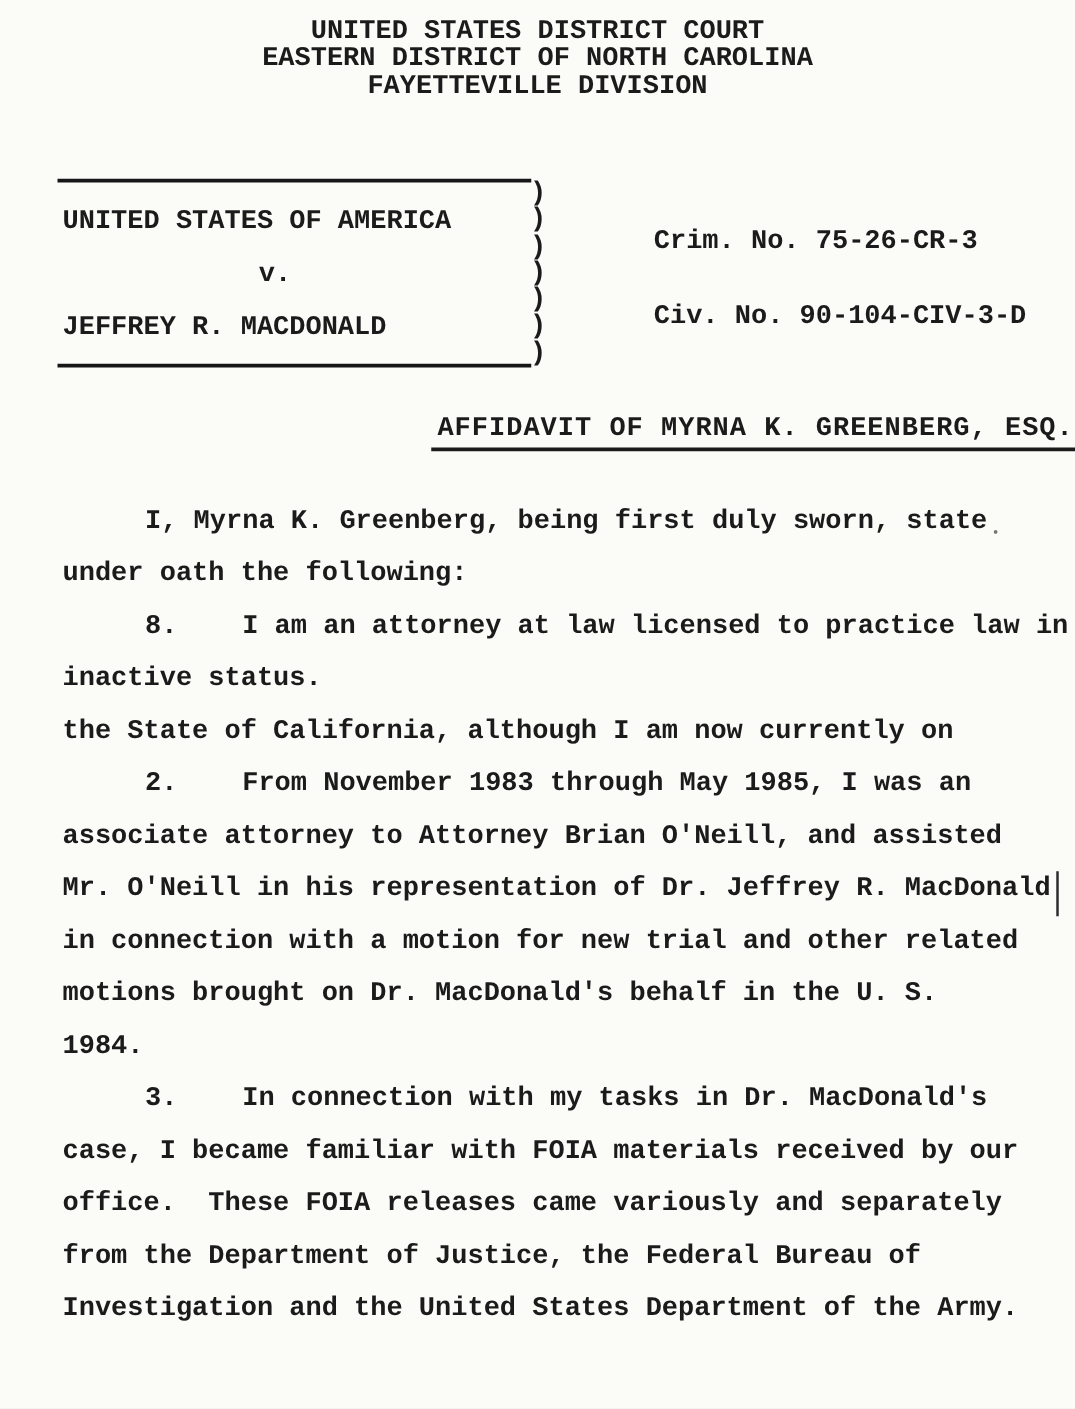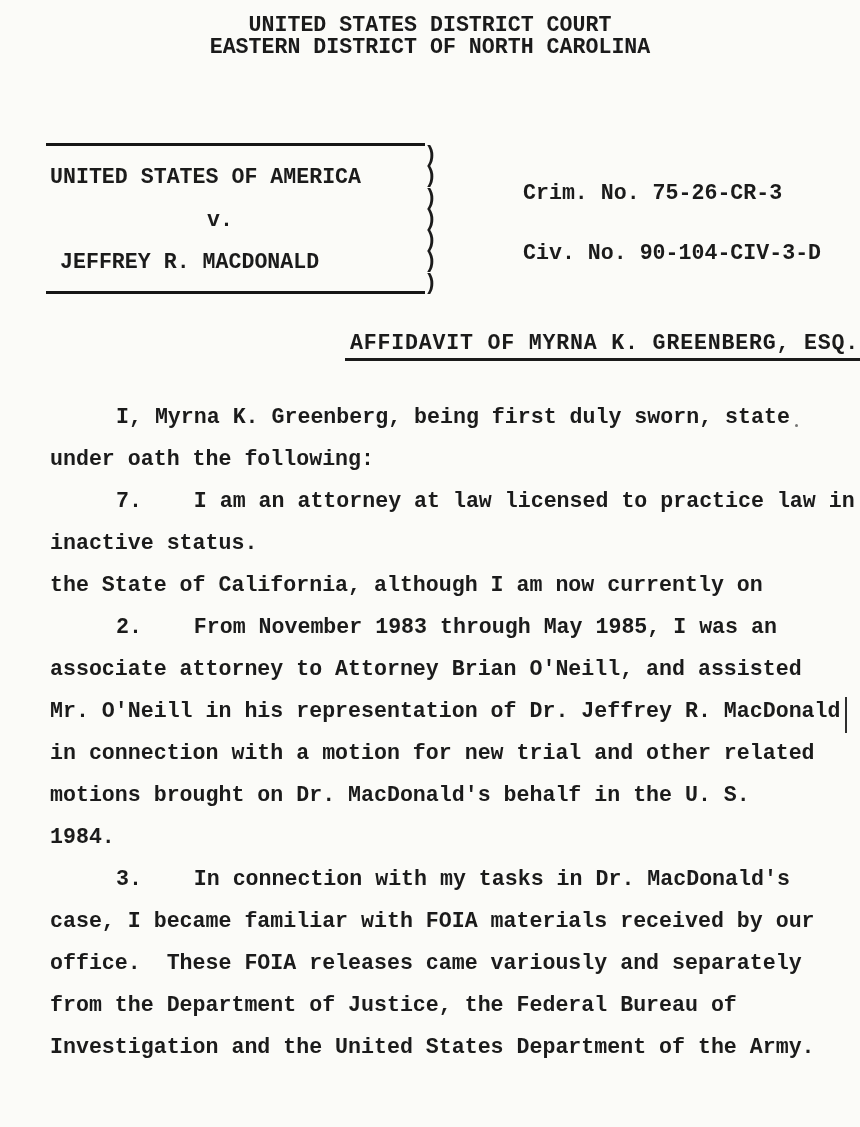--- a/index.html
+++ b/index.html
@@ -25,21 +25,21 @@
   }
   .caption-rule {
     position: absolute;
     height: 3px;
     background: #161616;
   }
   .rule-top    { left: 46px; top: 143px; width: 379px; }
   .rule-bottom { left: 46px; top: 291px; width: 379px; }
   .caption-plaintiff { position: absolute; left: 50px;  top: 166px; line-height: 22px; }
   .caption-versus    { position: absolute; left: 207px; top: 209px; line-height: 22px; }
-  .caption-defendant { position: absolute; left: 60px;  top: 251px; line-height: 22px; text-align: center; }
+  .caption-defendant { position: absolute; left: 50px;  top: 251px; line-height: 22px; text-align: center; }
   .paren-column {
     position: absolute;
     left: 424px; top: 145px;
     line-height: 21.3px;
   }
   .case-numbers { position: absolute; left: 523px; top: 182px; }
   .case-number-crim { line-height: 22px; }
   .case-number-civ  { line-height: 22px; margin-top: 38px; }
   .title-wrap {
     position: absolute;
@@ -75,20 +75,21 @@
   }
 </style>
 </head>
 <body>
 
 <div class="page">
 
   <header class="court-header">
     <div>UNITED STATES DISTRICT COURT</div>
     <div>EASTERN DISTRICT OF NORTH CAROLINA</div>
+    <div>FAYETTEVILLE DIVISION</div>
   </header>
 
   <section>
     <div class="caption-rule rule-top"></div>
     <div class="caption-plaintiff">UNITED STATES OF AMERICA</div>
     <div class="caption-versus">v.</div>
     <div class="caption-defendant">JEFFREY R. MACDONALD</div>
     <div class="caption-rule rule-bottom"></div>
     <div class="paren-column">
         <div>)</div>
@@ -105,21 +106,21 @@
     </div>
   </section>
 
   <div class="title-wrap">
     <span class="title-text">AFFIDAVIT OF MYRNA K. GREENBERG, ESQ.</span>
   </div>
 
   <main class="affidavit-body">
       <div class="body-line first-line">I, Myrna K. Greenberg, being first duly sworn, state</div>
       <div class="body-line">under oath the following:</div>
-      <div class="body-line first-line">7.    I am an attorney at law licensed to practice law in</div>
+      <div class="body-line first-line">8.    I am an attorney at law licensed to practice law in</div>
       <div class="body-line">inactive status.</div>
       <div class="body-line">the State of California, although I am now currently on</div>
       <div class="body-line first-line">2.    From November 1983 through May 1985, I was an</div>
       <div class="body-line">associate attorney to Attorney Brian O'Neill, and assisted</div>
       <div class="body-line">Mr. O'Neill in his representation of Dr. Jeffrey R. MacDonald</div>
       <div class="body-line">in connection with a motion for new trial and other related</div>
       <div class="body-line">motions brought on Dr. MacDonald's behalf in the U. S.</div>
       <div class="body-line">1984.</div>
       <div class="body-line first-line">3.    In connection with my tasks in Dr. MacDonald's</div>
       <div class="body-line">case, I became familiar with FOIA materials received by our</div>

